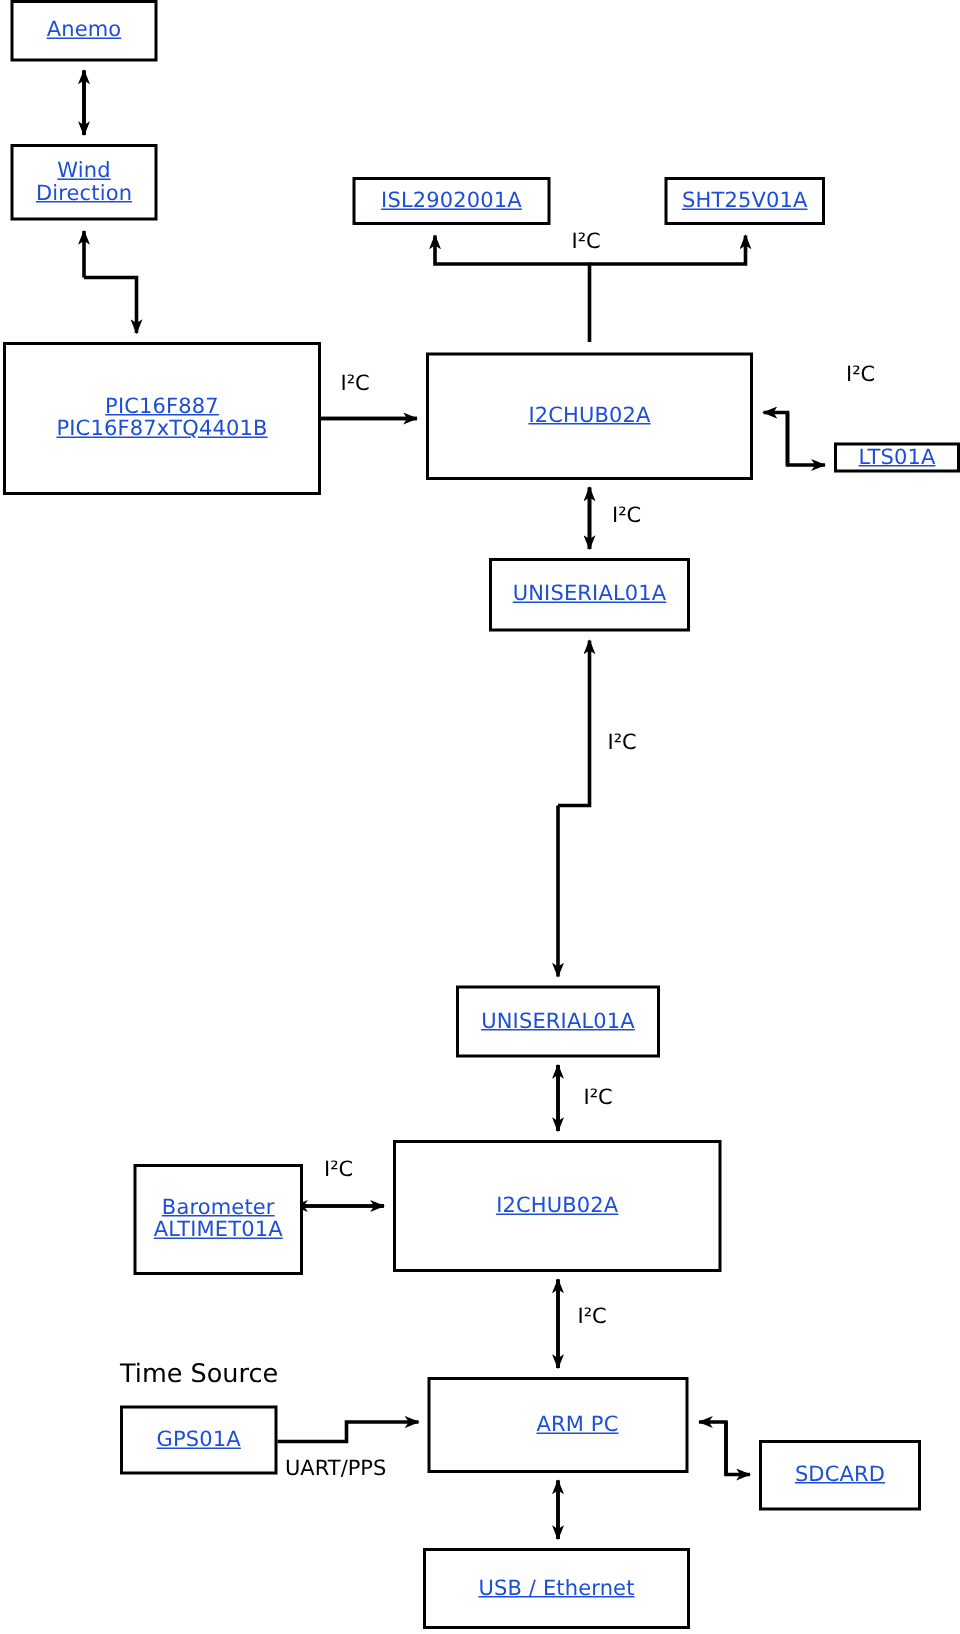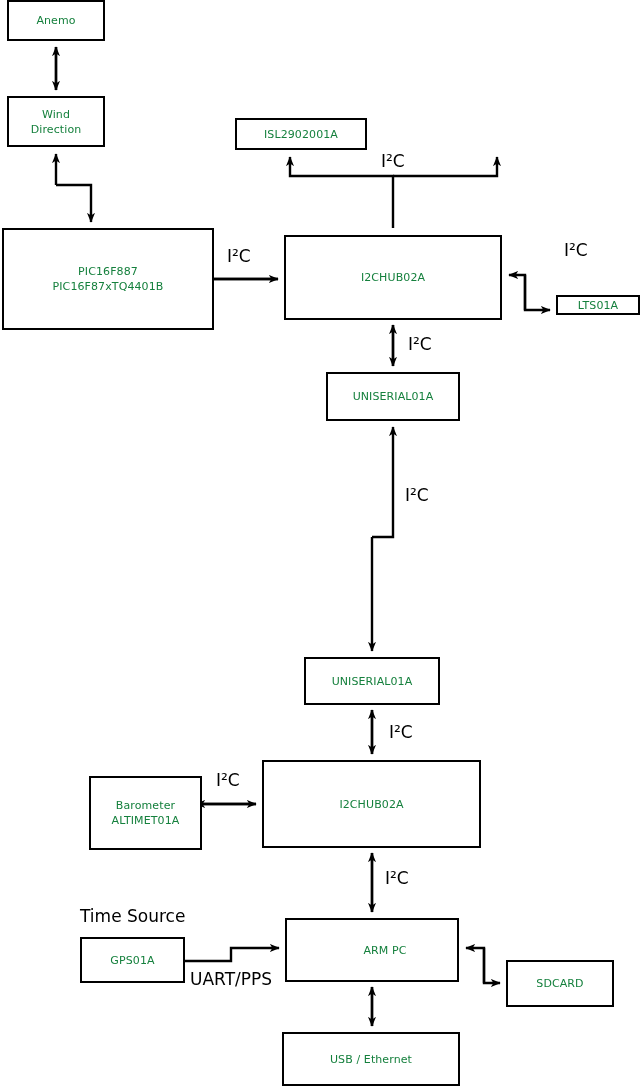--- a/index.html
+++ b/index.html
@@ -28,33 +28,34 @@
   }
   .node {
     position: absolute;
     box-sizing: border-box;
     border: 2px solid #000000;
     background: #ffffff;
     display: flex;
     align-items: center;
     justify-content: center;
     text-align: center;
-    font-size: 11px;
+    font-size: 14px;
     line-height: 15px;
-    color: #15803d;
+    color: #1d4ed8;
     letter-spacing: 0.1px;
     z-index: 2;
+    text-decoration: underline;
   }
   .node .nlabel {
     white-space: pre-line;
     padding: 0 3px;
   }
   .edge-label {
     position: absolute;
-    font-size: 17px;
+    font-size: 14px;
     line-height: 13px;
     color: #000000;
     white-space: nowrap;
     z-index: 3;
     background: transparent;
   }
   .free-label {
     position: absolute;
     font-size: 17px;
     line-height: 15px;
@@ -123,20 +124,23 @@
     <span class="nlabel">Wind
 Direction</span>
   </div>
   <div class="node" style="left: 2px; top: 228px; width: 212px; height: 102px;">
     <span class="nlabel">PIC16F887
 PIC16F87xTQ4401B</span>
   </div>
   <div class="node" style="left: 235px; top: 118px; width: 132px; height: 32px;">
     <span class="nlabel">ISL2902001A</span>
   </div>
+  <div class="node" style="left: 443px; top: 118px; width: 107px; height: 32px;">
+    <span class="nlabel">SHT25V01A</span>
+  </div>
   <div class="node" style="left: 284px; top: 235px; width: 218px; height: 85px;">
     <span class="nlabel">I2CHUB02A</span>
   </div>
   <div class="node" style="left: 556px; top: 295px; width: 84px; height: 20px;">
     <span class="nlabel">LTS01A</span>
   </div>
   <div class="node" style="left: 326px; top: 372px; width: 134px; height: 49px;">
     <span class="nlabel">UNISERIAL01A</span>
   </div>
   <div class="node" style="left: 304px; top: 657px; width: 136px; height: 48px;">

